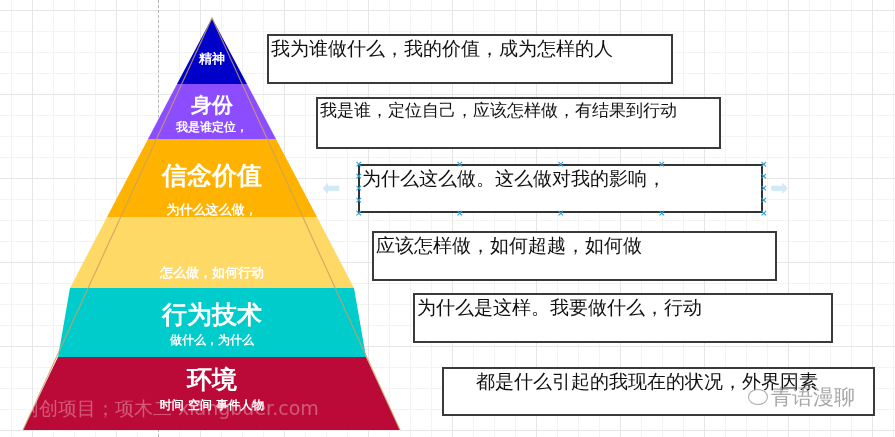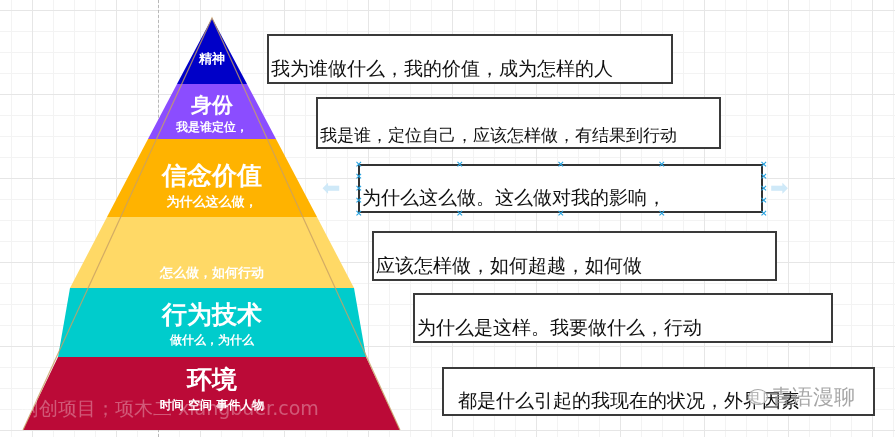--- a/index.html
+++ b/index.html
@@ -23,21 +23,21 @@
   .pyramid svg { position: absolute; left: 0; top: 0; }
   .layer-label {
     position: absolute; left: 0; width: 424px; text-align: center; color: #ffffff;
     font-family: "DejaVu Sans", sans-serif; font-weight: bold; line-height: 1;
     white-space: nowrap;
   }
   .layer-title { font-size: 25px; }
   .layer-sub { font-size: 13px; }
   .text-box {
     position: absolute; background: #ffffff; border: 2px solid #3a3a3a;
-    box-sizing: border-box; display: flex; align-items: flex-end;
+    box-sizing: border-box; display: flex; align-items: flex-start;
     font-family: "DejaVu Sans", sans-serif; font-size: 19px; color: #111111;
     white-space: nowrap; overflow: hidden; padding-left: 2px;
   }
   .text-box.selected { border-color: #333333; }
   .handle {
     position: absolute; width: 6px; height: 6px; color: #29a3e0;
     font-size: 9px; line-height: 6px; text-align: center;
     font-family: "DejaVu Sans", sans-serif; font-weight: bold;
   }
   .conn-arrow {
@@ -74,21 +74,21 @@
     <polygon points="58,357 366,357 400,430 23,430" fill="#bb0a37"></polygon>
     <polyline points="23,430 212,18 400,430" fill="none" stroke="#c8a064" stroke-width="1.2" opacity="0.8"></polyline>
   </svg>
 
   <div class="layer-label layer-title" style="top:52px; font-size:13px;">精神</div>
 
   <div class="layer-label layer-title" style="top:95px; font-size:21px;">身份</div>
   <div class="layer-label layer-sub" style="top:121px; font-size:12px;">我是谁定位，</div>
 
   <div class="layer-label layer-title" style="top:163px;">信念价值</div>
-  <div class="layer-label layer-sub" style="top:195px;">为什么这么做，</div>
+  <div class="layer-label layer-sub" style="top:203px;">为什么这么做，</div>
 
   <div class="layer-label layer-title" style="top:302px;">行为技术</div>
 
   <div class="layer-label layer-sub" style="top:266px;">怎么做，如何行动</div>
   <div class="layer-label layer-sub" style="top:334px; font-size:12px;">做什么，为什么</div>
 
   <div class="layer-label layer-title" style="top:367px;">环境</div>
   <div class="layer-label layer-sub" style="top:399px; font-size:12px;">时间 空间  事件人物</div>
 
   <div class="watermark">网创项目；项木二 xiangbuer.com</div>
@@ -126,20 +126,20 @@
 <div class="conn-arrow" style="left:770px; top:177px;">➡</div>
 
 <div class="text-box" style="left:372px; top:231px; width:405px; height:50px;">
   <span>应该怎样做，如何超越，如何做</span>
 </div>
 
 <div class="text-box" style="left:413px; top:293px; width:420px; height:50px;">
   <span>为什么是这样。我要做什么，行动</span>
 </div>
 
-<div class="text-box" style="left:442px; top:367px; width:433px; height:49px; padding-left:14px;">
+<div class="text-box" style="left:442px; top:367px; width:433px; height:49px; padding-left:32px;">
   <span>都是什么引起的我现在的状况，外界因素</span>
 </div>
 
 <div class="wechat-mark">
   <span class="wechat-icon"></span>
   <span>青语漫聊</span>
 </div>
 
 </body></html>

